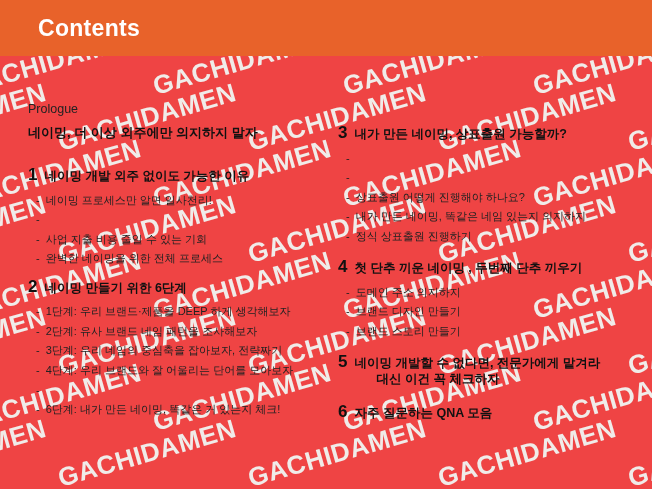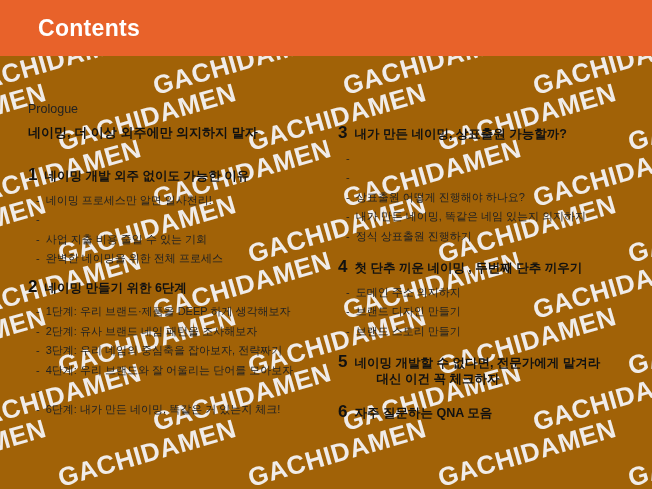--- a/index.html
+++ b/index.html
@@ -5,21 +5,21 @@
   * { box-sizing: border-box; margin: 0; padding: 0; }
   html, body {
     width: 652px; height: 489px;
     font-family: "Liberation Sans", sans-serif;
     background: #ffffff;
     overflow: hidden;
   }
   .page {
     position: relative;
     width: 652px; height: 489px;
-    background: #a16207;
+    background: #ef4444;
     overflow: hidden;
   }
   
   .header {
     position: absolute;
     top: 0; left: 0;
     width: 652px; height: 56px;
     background: #e8622a;
     z-index: 5;
   }

